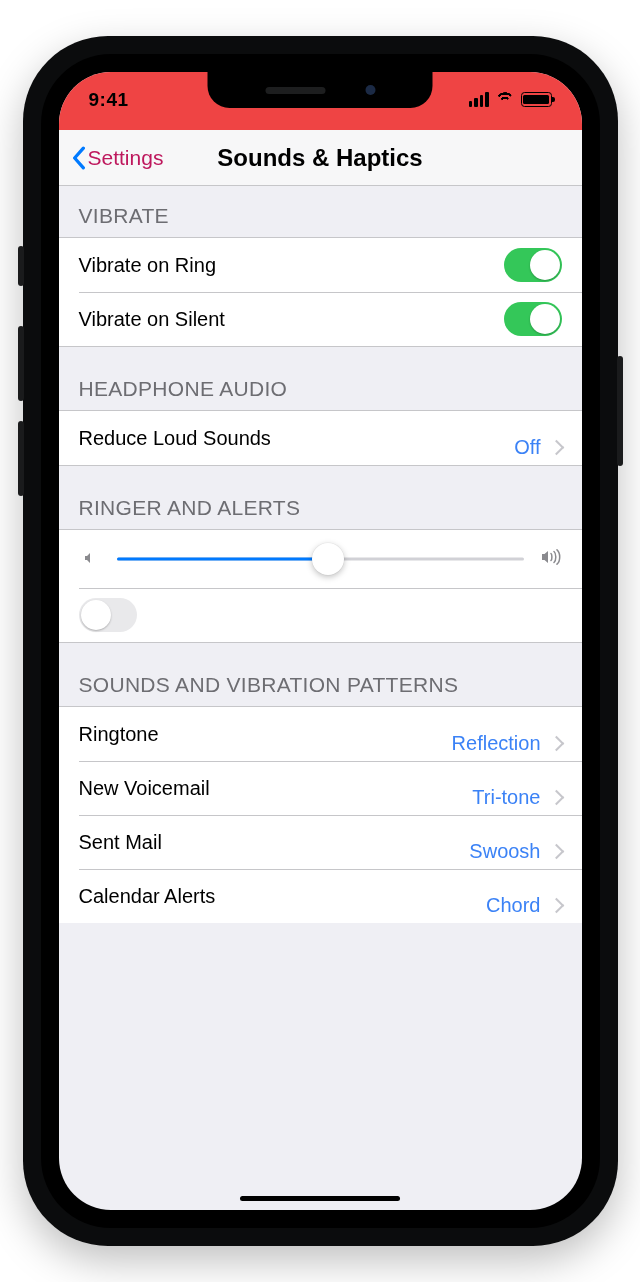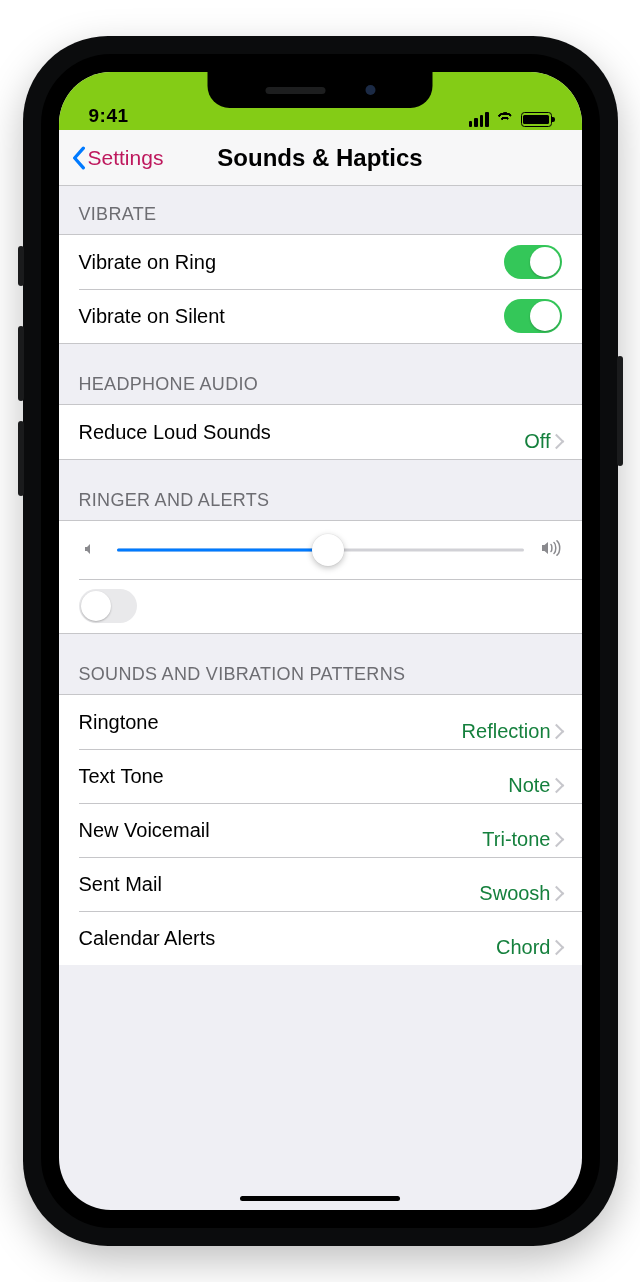--- a/index.html
+++ b/index.html
@@ -36,22 +36,22 @@
   }
   .notch .speaker{width:60px;height:7px;border-radius:4px;background:#1d1e1f;}
   .notch .cam{width:10px;height:10px;border-radius:50%;background:#1b2a45;}
   .home-indicator{
     position:absolute;bottom:9px;left:50%;transform:translateX(-50%);
     width:160px;height:5px;border-radius:3px;background:#000;z-index:30;
   }
 
   
   .statusbar{
-    height:55px;display:flex;justify-content:space-between;align-items:flex-end;
-    padding:0 30px 3px 30px;background:#84cc16;
+    height:55px;display:flex;justify-content:space-between;align-items:center;
+    padding:0 30px 3px 30px;background:#ef4444;
     font-weight:600;font-size:19px;letter-spacing:.5px;
   }
   .statusbar .right{display:flex;align-items:center;gap:6px;}
   .sig{display:flex;align-items:flex-end;gap:2px;}
   .sig i{width:3.5px;background:#000;border-radius:1px;display:block;}
   .sig i:nth-child(1){height:6px}.sig i:nth-child(2){height:9px}
   .sig i:nth-child(3){height:12px}.sig i:nth-child(4){height:15px}
   .wifi{width:20px;height:15px;position:relative;}
   .wifi:before,.wifi:after,.wifi span{
     content:"";position:absolute;border:2.4px solid #000;border-bottom:none;border-left:none;border-right:none;
@@ -73,36 +73,36 @@
   .navbar .back{display:flex;align-items:center;color:#be185d;font-size:21px;gap:1px;}
   .navbar .back svg{width:16px;height:24px;}
   .navbar .title{
     position:absolute;left:0;right:0;text-align:center;font-size:24px;font-weight:600;
     pointer-events:none;color:#000;
   }
 
   
   .content{position:absolute;left:0;right:0;top:110px;bottom:0;overflow:hidden;}
   .group-header{
-    font-size:18px;color:#6d6d72;letter-spacing:.3px;
+    font-size:21px;color:#6d6d72;letter-spacing:.3px;
     padding:30px 36px 9px 20px;text-transform:uppercase;
   }
   .group-header.first{padding-top:22px;}
   .group-footer{font-size:15.5px;color:#6d6d72;padding:9px 20px 0 20px;line-height:1.3;}
   .cell{
     background:#fff;min-height:54px;padding:0 20px;display:flex;align-items:center;
     justify-content:space-between;font-size:20px;color:#000;position:relative;
   }
   .cell + .cell:before,
   .cell.sep-top:before{
     content:"";position:absolute;left:20px;right:0;top:0;height:.6px;background:#c6c6c9;
   }
   .group-border-top{border-top:.6px solid #c6c6c9;}
   .group-border-bottom{border-bottom:.6px solid #c6c6c9;}
-  .cell .right{display:flex;align-items:center;color:#15803d;font-size:20px;margin-top:19px;}
+  .cell .right{display:flex;align-items:center;gap:10px;color:#3b82f6;font-size:20px;margin-top:19px;}
   .chev{width:9px;height:9px;border-right:2.2px solid #c7c7cc;border-top:2.2px solid #c7c7cc;transform:rotate(45deg);}
   
   .toggle{width:58px;height:34px;border-radius:17px;position:relative;flex:0 0 auto;}
   .toggle.on{background:#34c759;}
   .toggle.off{background:#e9e9eb;}
   .toggle:after{content:"";position:absolute;width:30px;height:30px;border-radius:50%;background:#fff;top:2px;box-shadow:0 1px 2px rgba(0,0,0,.25);}
   .toggle.on:after{right:2px;}
   .toggle.off:after{left:2px;}
   
   .slider-cell{background:#fff;height:58px;display:flex;align-items:center;padding:0 20px;gap:16px;}
@@ -202,27 +202,20 @@
         <div class="group-header">SOUNDS AND VIBRATION PATTERNS</div>
         <div id="soundsGroup">
             <div class="cell group-border-top">
               <span>Ringtone</span>
               <span class="right">
                 <span>Reflection</span>
                 <span class="chev"></span>
               </span>
             </div>
             <div class="cell">
-              <span>Text Tone</span>
-              <span class="right">
-                <span>Note</span>
-                <span class="chev"></span>
-              </span>
-            </div>
-            <div class="cell">
               <span>New Voicemail</span>
               <span class="right">
                 <span>Tri-tone</span>
                 <span class="chev"></span>
               </span>
             </div>
             <div class="cell">
               <span>Sent Mail</span>
               <span class="right">
                 <span>Swoosh</span>

